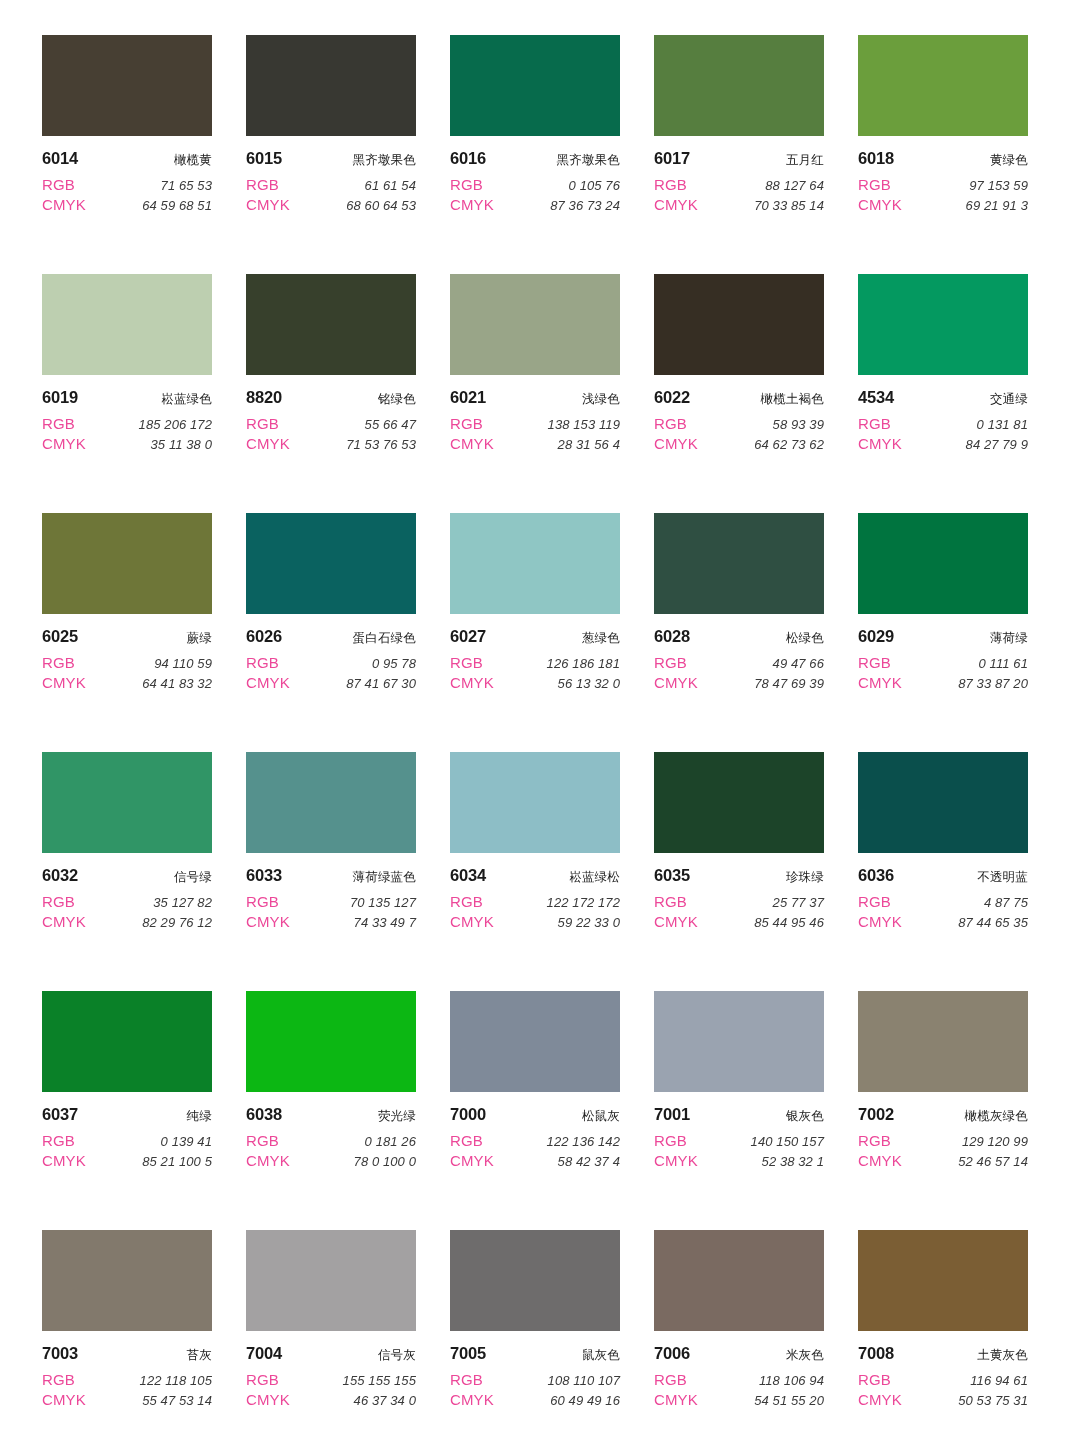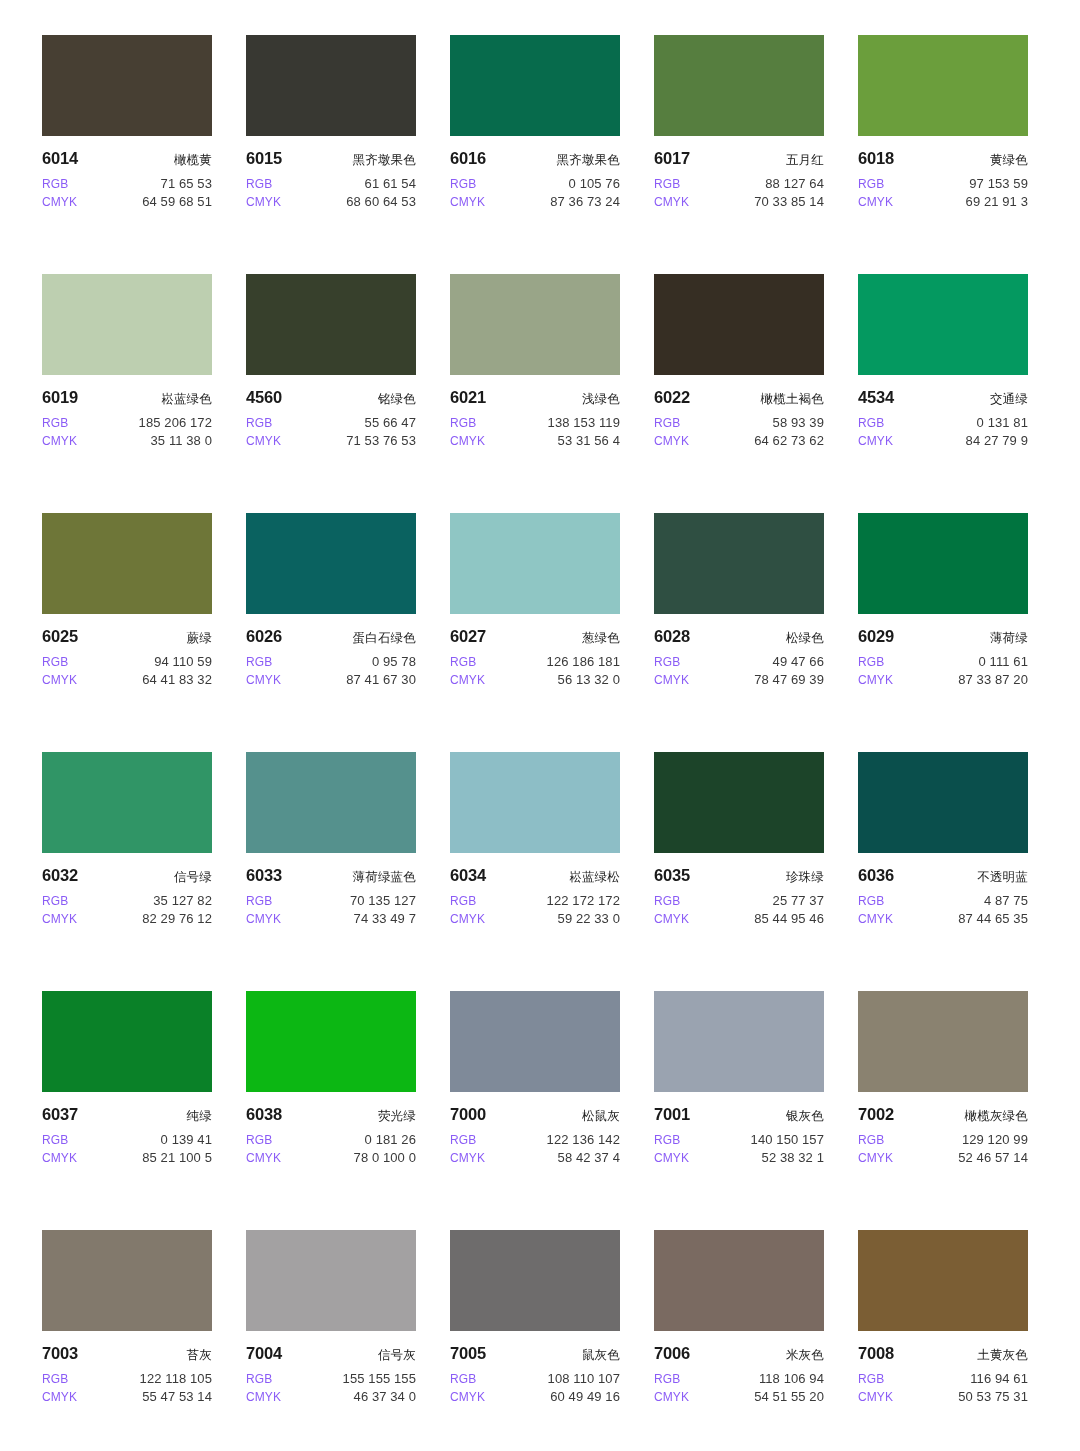--- a/index.html
+++ b/index.html
@@ -69,32 +69,33 @@
   }
   .cname {
     font-size: 12.5px;
     font-weight: normal;
     color: #1a1a1a;
     white-space: nowrap;
     letter-spacing: 0.2px;
     text-align: right;
   }
   .lbl {
-    font-size: 12px;
-    color: #8b5cf6;
+    font-size: 15px;
+    color: #ec4899;
     white-space: nowrap;
     letter-spacing: 0.1px;
     text-align: right;
   }
   .vals {
     font-size: 13px;
     color: #3a3a3a;
     white-space: nowrap;
     letter-spacing: 0.1px;
     text-align: right;
+    font-style: italic;
   }
 </style>
 </head>
 <body>
 
 <div class="sheet">
     <div class="row">
       <div class="cell">
         <div class="swatch" style="background: rgb(71, 63, 51);"></div>
         <div class="info">
@@ -196,21 +197,21 @@
           <div class="line cmykline">
             <span class="lbl">CMYK</span>
             <span class="vals">35 11 38 0</span>
           </div>
         </div>
       </div>
       <div class="cell">
         <div class="swatch" style="background: rgb(55, 64, 44);"></div>
         <div class="info">
           <div class="line head">
-            <span class="code">4560</span>
+            <span class="code">8820</span>
             <span class="cname">铭绿色</span>
           </div>
           <div class="line rgbline">
             <span class="lbl">RGB</span>
             <span class="vals">55 66 47</span>
           </div>
           <div class="line cmykline">
             <span class="lbl">CMYK</span>
             <span class="vals">71 53 76 53</span>
           </div>
@@ -222,21 +223,21 @@
           <div class="line head">
             <span class="code">6021</span>
             <span class="cname">浅绿色</span>
           </div>
           <div class="line rgbline">
             <span class="lbl">RGB</span>
             <span class="vals">138 153 119</span>
           </div>
           <div class="line cmykline">
             <span class="lbl">CMYK</span>
-            <span class="vals">53 31 56 4</span>
+            <span class="vals">28 31 56 4</span>
           </div>
         </div>
       </div>
       <div class="cell">
         <div class="swatch" style="background: rgb(54, 46, 35);"></div>
         <div class="info">
           <div class="line head">
             <span class="code">6022</span>
             <span class="cname">橄榄土褐色</span>
           </div>

